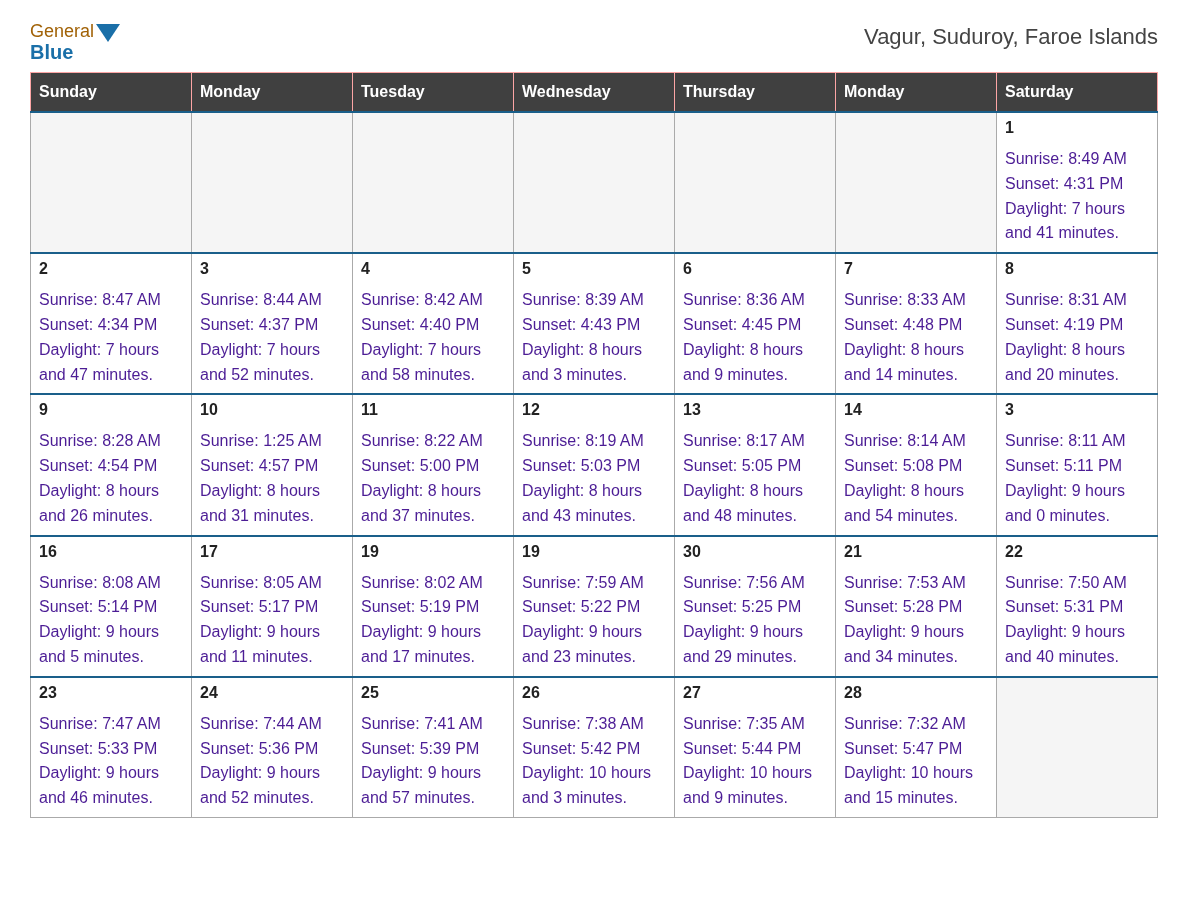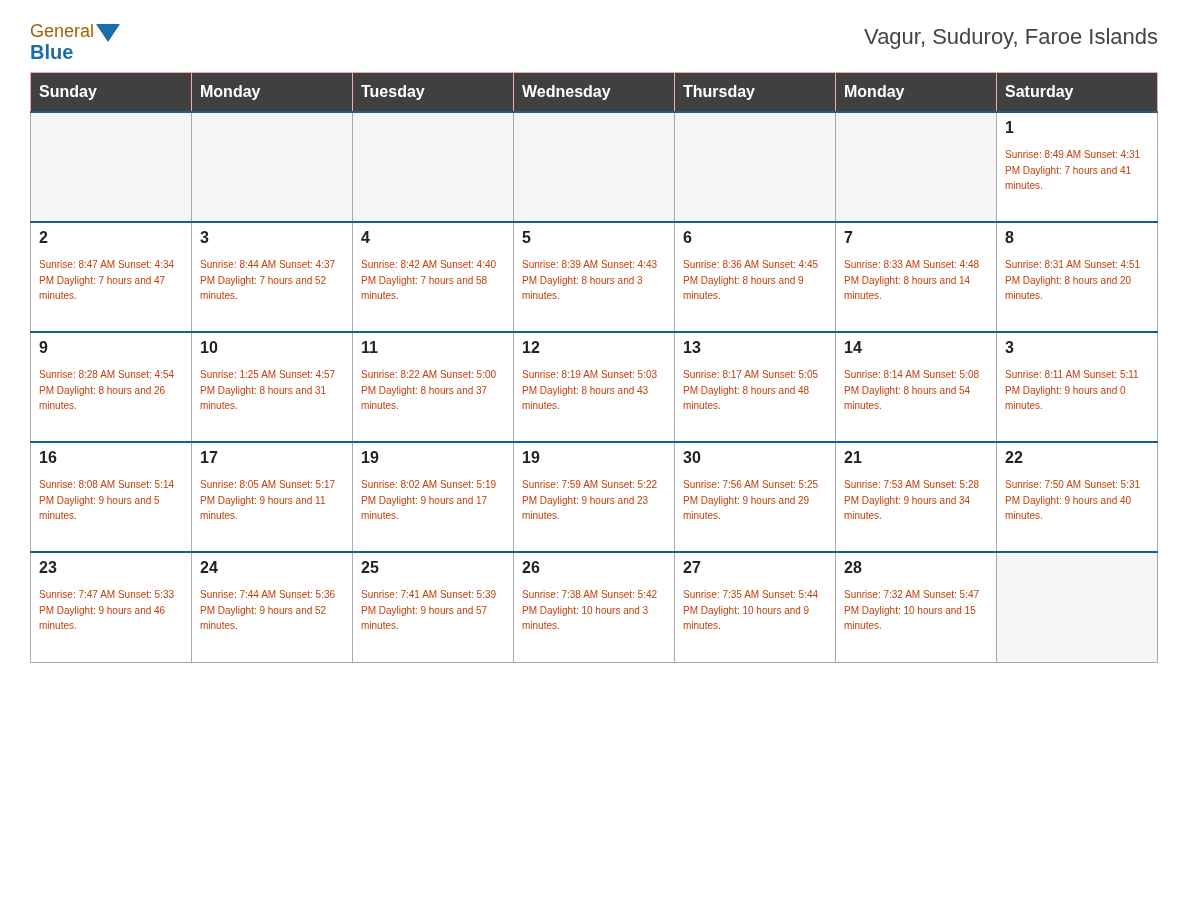--- a/index.html
+++ b/index.html
@@ -92,22 +92,22 @@
       background: #f5f5f5;
     }
     .day-number {
       font-size: 16px;
       font-weight: bold;
       color: #222;
       display: block;
       margin-bottom: 4px;
     }
     .day-info {
-      font-size: 10px;
-      color: #c2410c;
+      font-size: 16px;
+      color: #4c1d95;
       line-height: 1.55;
       margin-top: 10px;
     }
     .week-row td {
       border-top: 2px solid #1a5f8a;
     }
   </style>
 </head>
 <body>
 
@@ -193,21 +193,21 @@
         <td>
           <span class="day-number">7</span>
           <div class="day-info">Sunrise: 8:33 AM
 Sunset: 4:48 PM
 Daylight: 8 hours
 and 14 minutes.</div>
         </td>
         <td>
           <span class="day-number">8</span>
           <div class="day-info">Sunrise: 8:31 AM
-Sunset: 4:51 PM
+Sunset: 4:19 PM
 Daylight: 8 hours
 and 20 minutes.</div>
         </td>
       </tr>
       <tr class="week-row">
         <td>
           <span class="day-number">9</span>
           <div class="day-info">Sunrise: 8:28 AM
 Sunset: 4:54 PM
 Daylight: 8 hours

